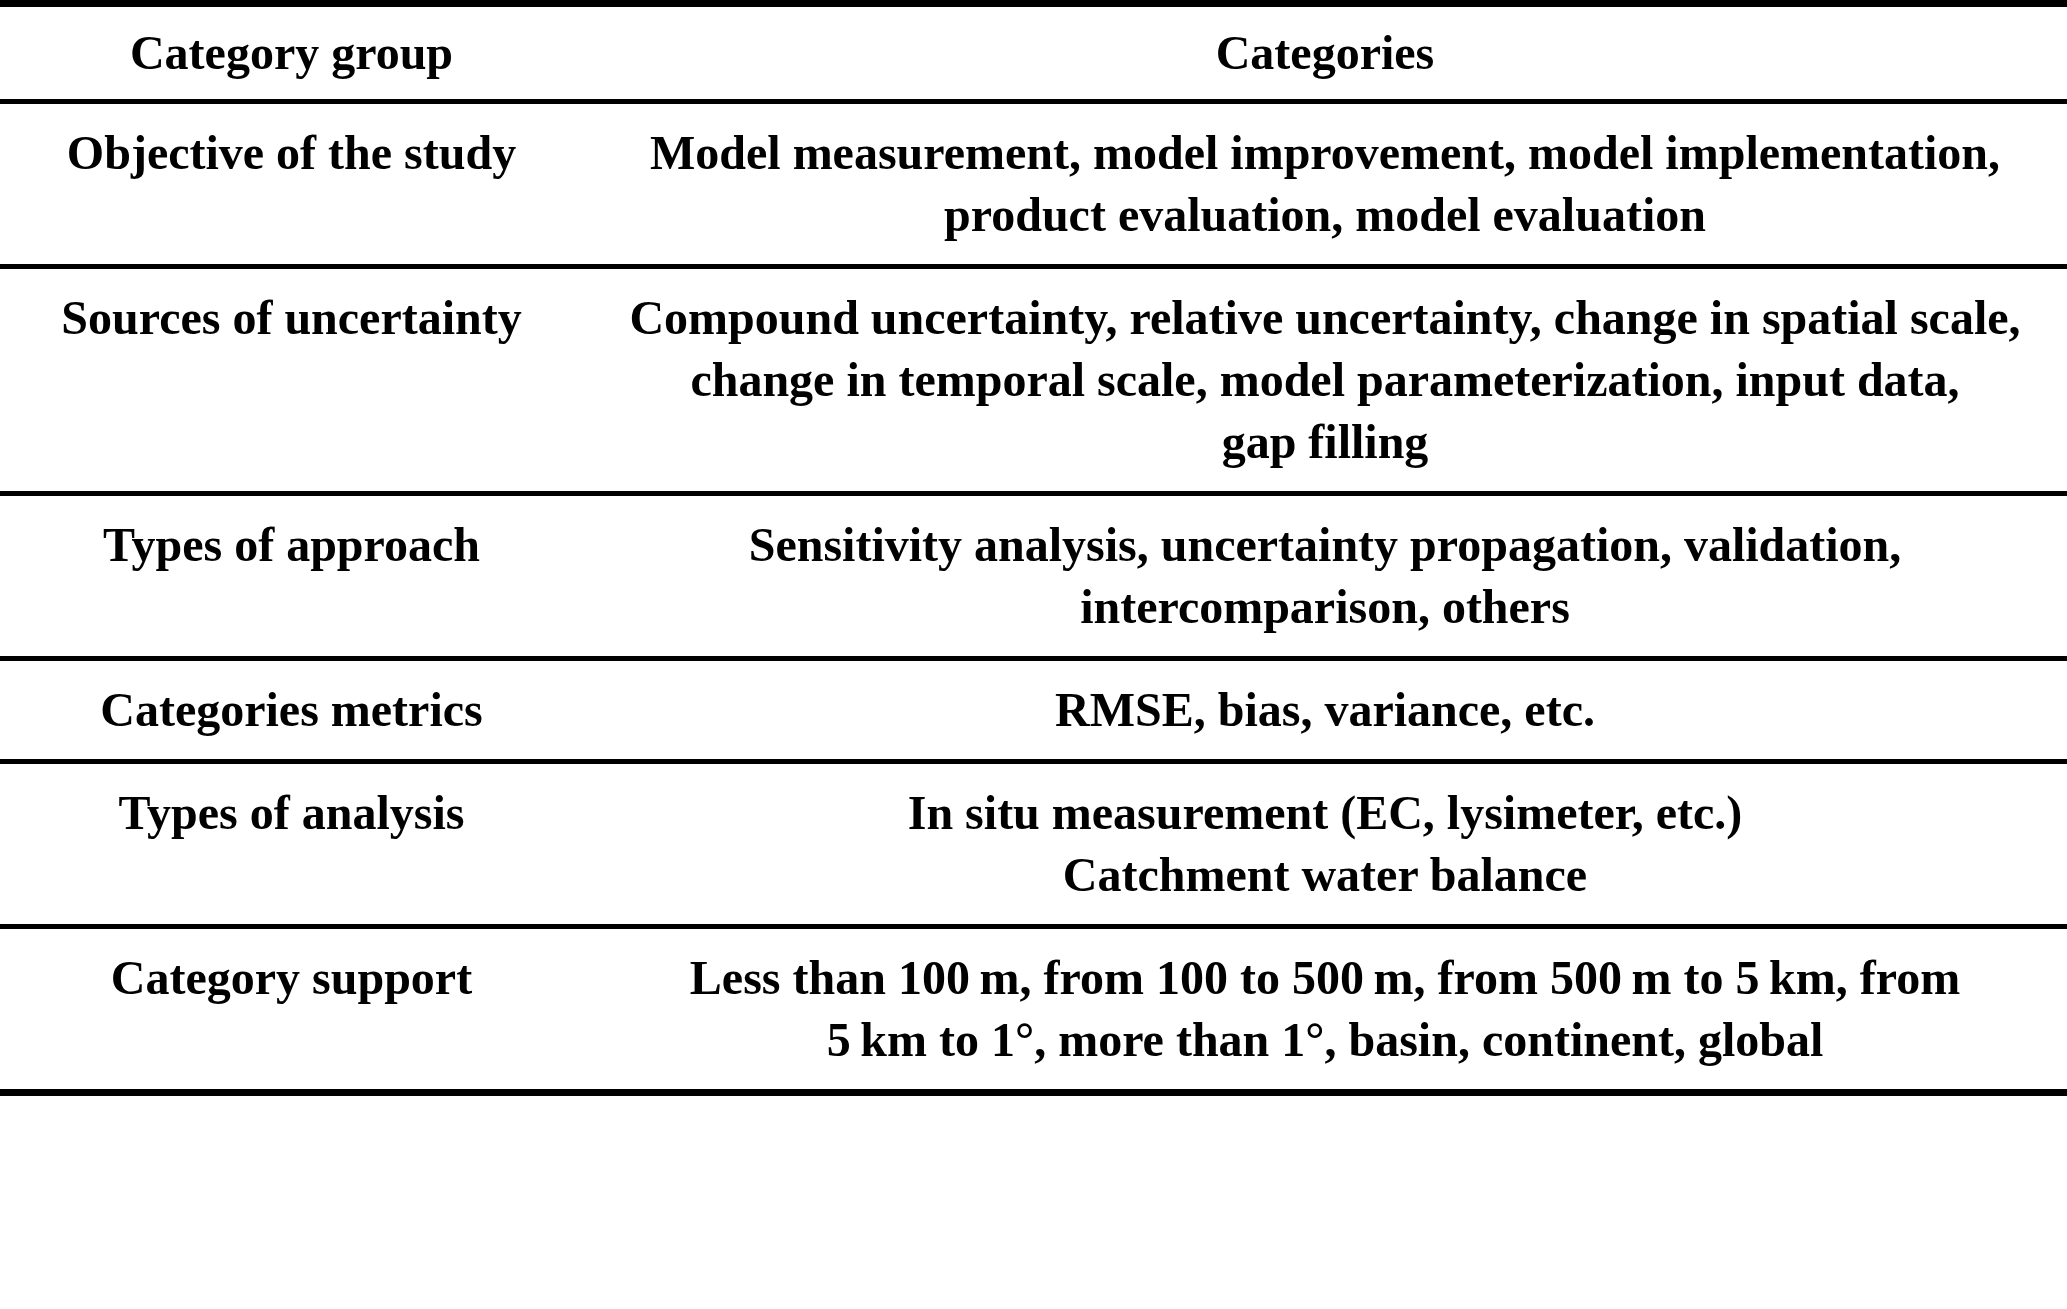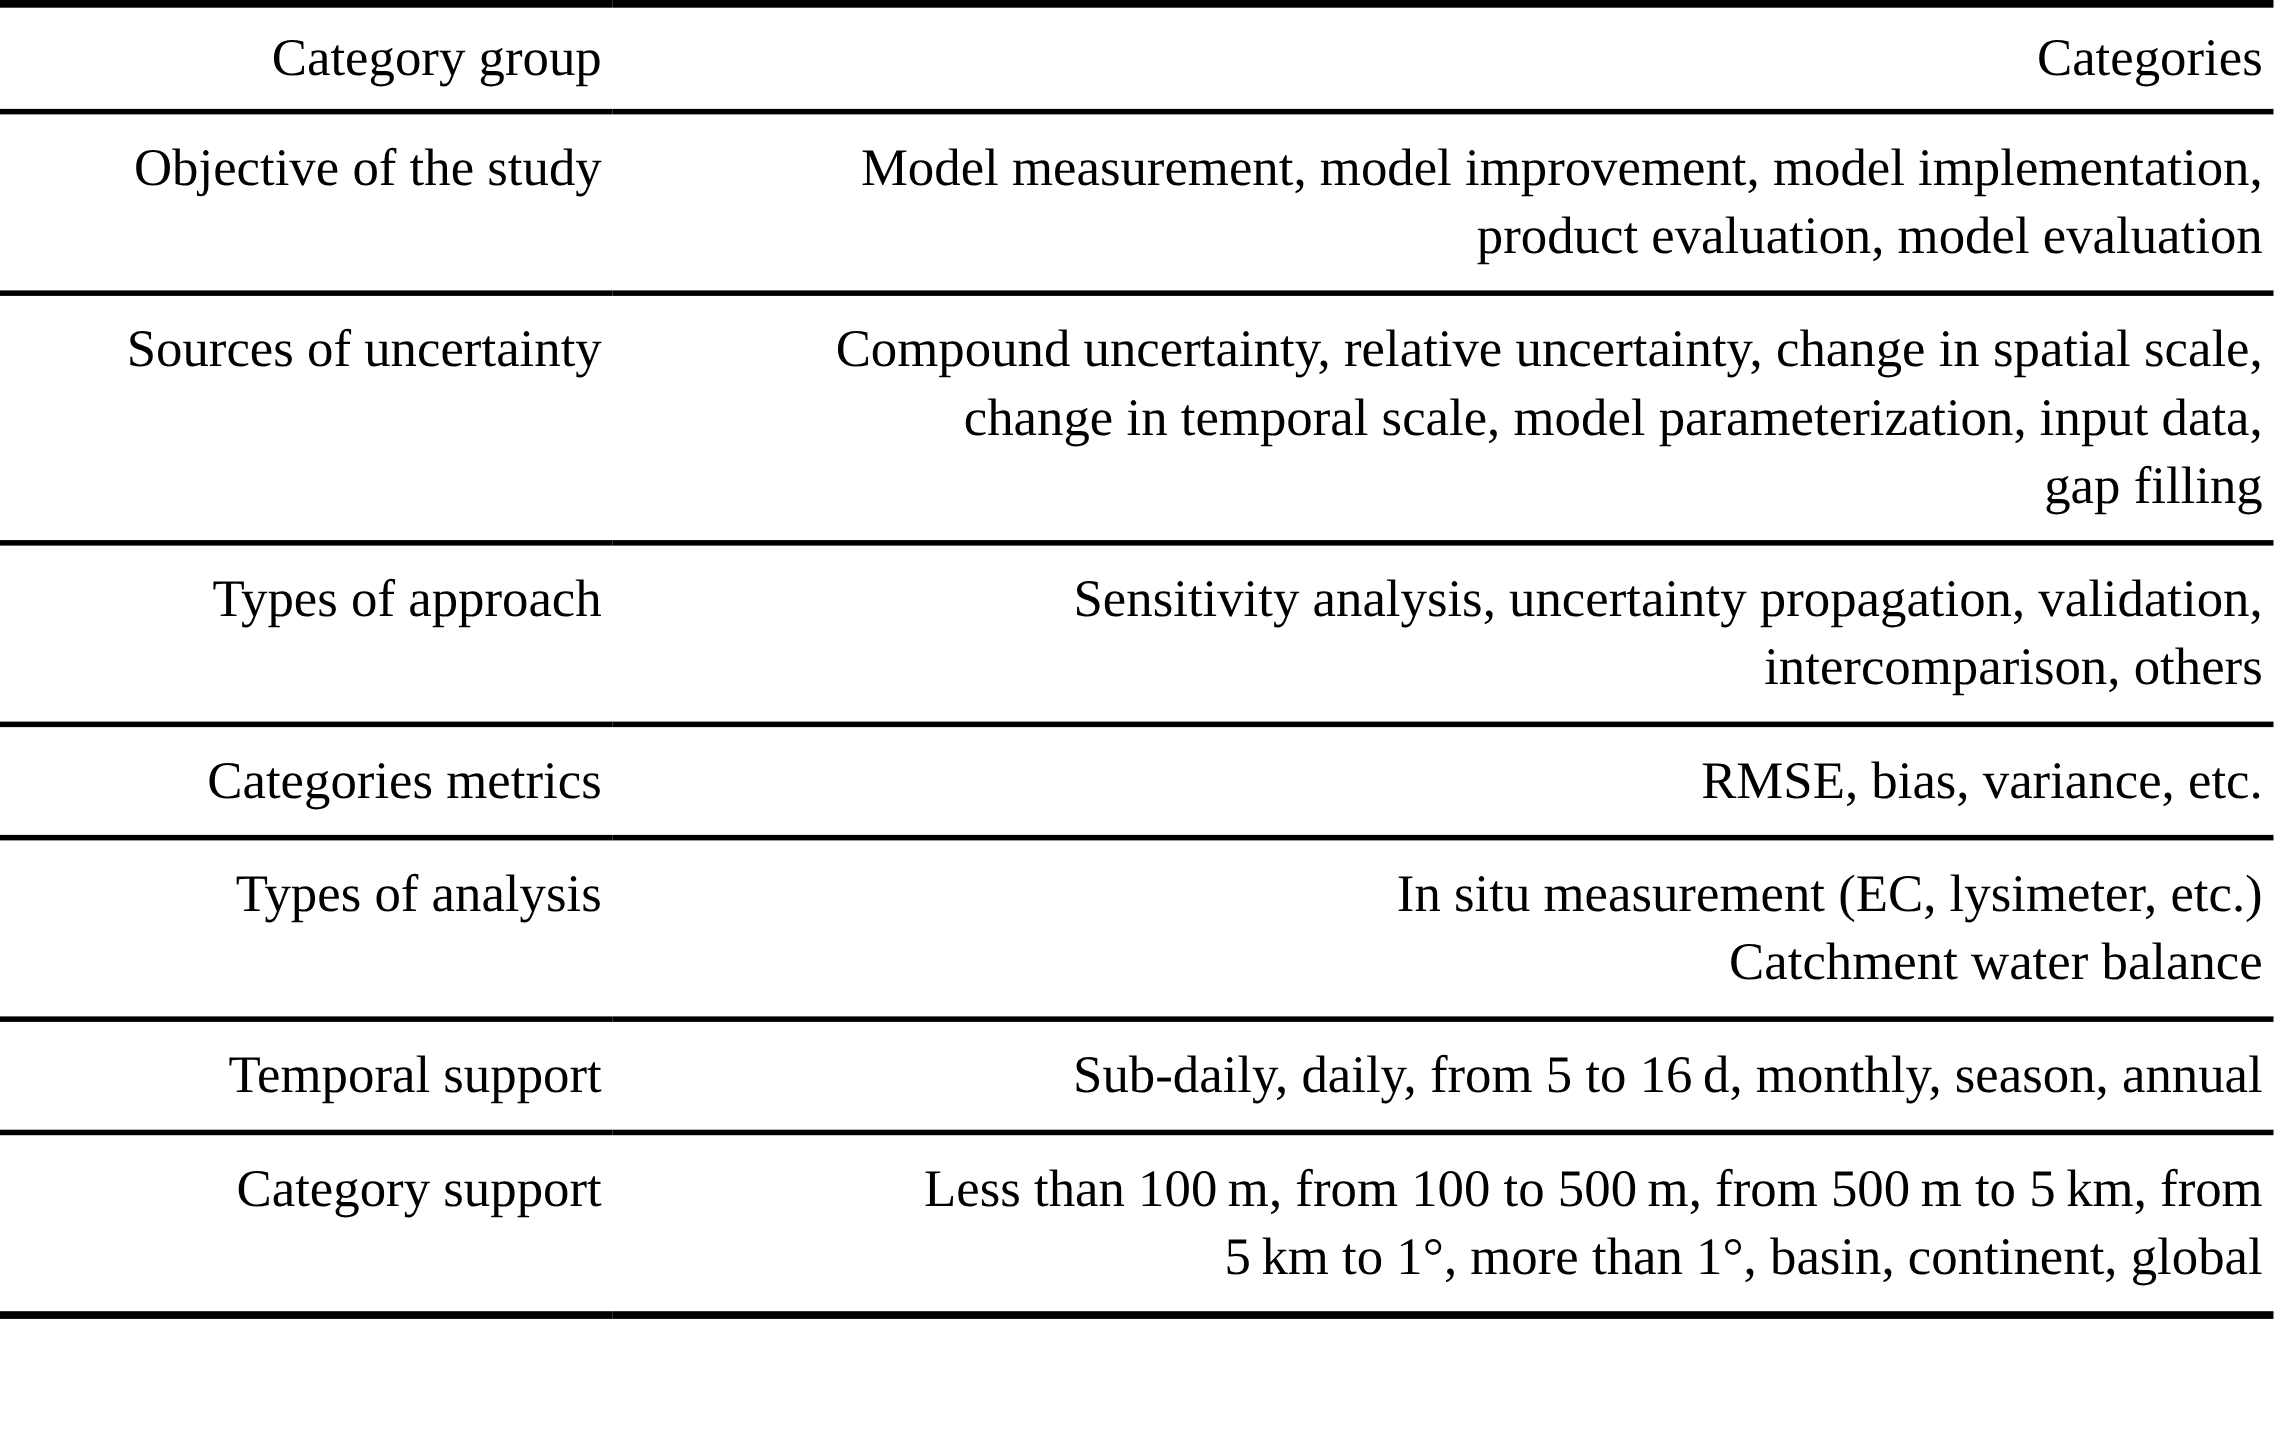--- a/index.html
+++ b/index.html
@@ -22,23 +22,23 @@
     color: #000000;
     border-top: 7px solid #000000;
     border-bottom: 7px solid #000000;
   }
   col.c1 { width: 557px; }
   col.c2 { width: 1510px; }
   thead tr { border-bottom: 5px solid #000000; }
   tbody tr { border-top: 5px solid #000000; }
   tbody tr:first-child { border-top: none; padding-left: 16px; }
   th, td {
-    text-align: right;
+    text-align: center;
     vertical-align: top;
-    font-weight: normal;
+    font-weight: bold;
     padding: 18px 10px 18px 36px;
     white-space: nowrap;
     overflow: visible;
     margin-left: 12px;
   }
   thead th { padding-top: 15px; padding-bottom: 15px; }
   .cat-line { white-space: nowrap; }
 </style>
 </head>
 <body>
@@ -84,26 +84,20 @@
       </td>
     </tr>
     <tr>
       <td>Types of analysis</td>
       <td>
         <div class="cat-line">In situ measurement (EC, lysimeter, etc.)</div>
         <div class="cat-line">Catchment water balance</div>
       </td>
     </tr>
     <tr>
-      <td>Temporal support</td>
-      <td>
-        <div class="cat-line">Sub-daily, daily, from 5 to 16 d, monthly, season, annual</div>
-      </td>
-    </tr>
-    <tr>
       <td>Category support</td>
       <td>
         <div class="cat-line">Less than 100 m, from 100 to 500 m, from 500 m to 5 km, from</div>
         <div class="cat-line">5 km to 1°, more than 1°, basin, continent, global</div>
       </td>
     </tr>
   </tbody>
 </table>
 
 </body></html>

